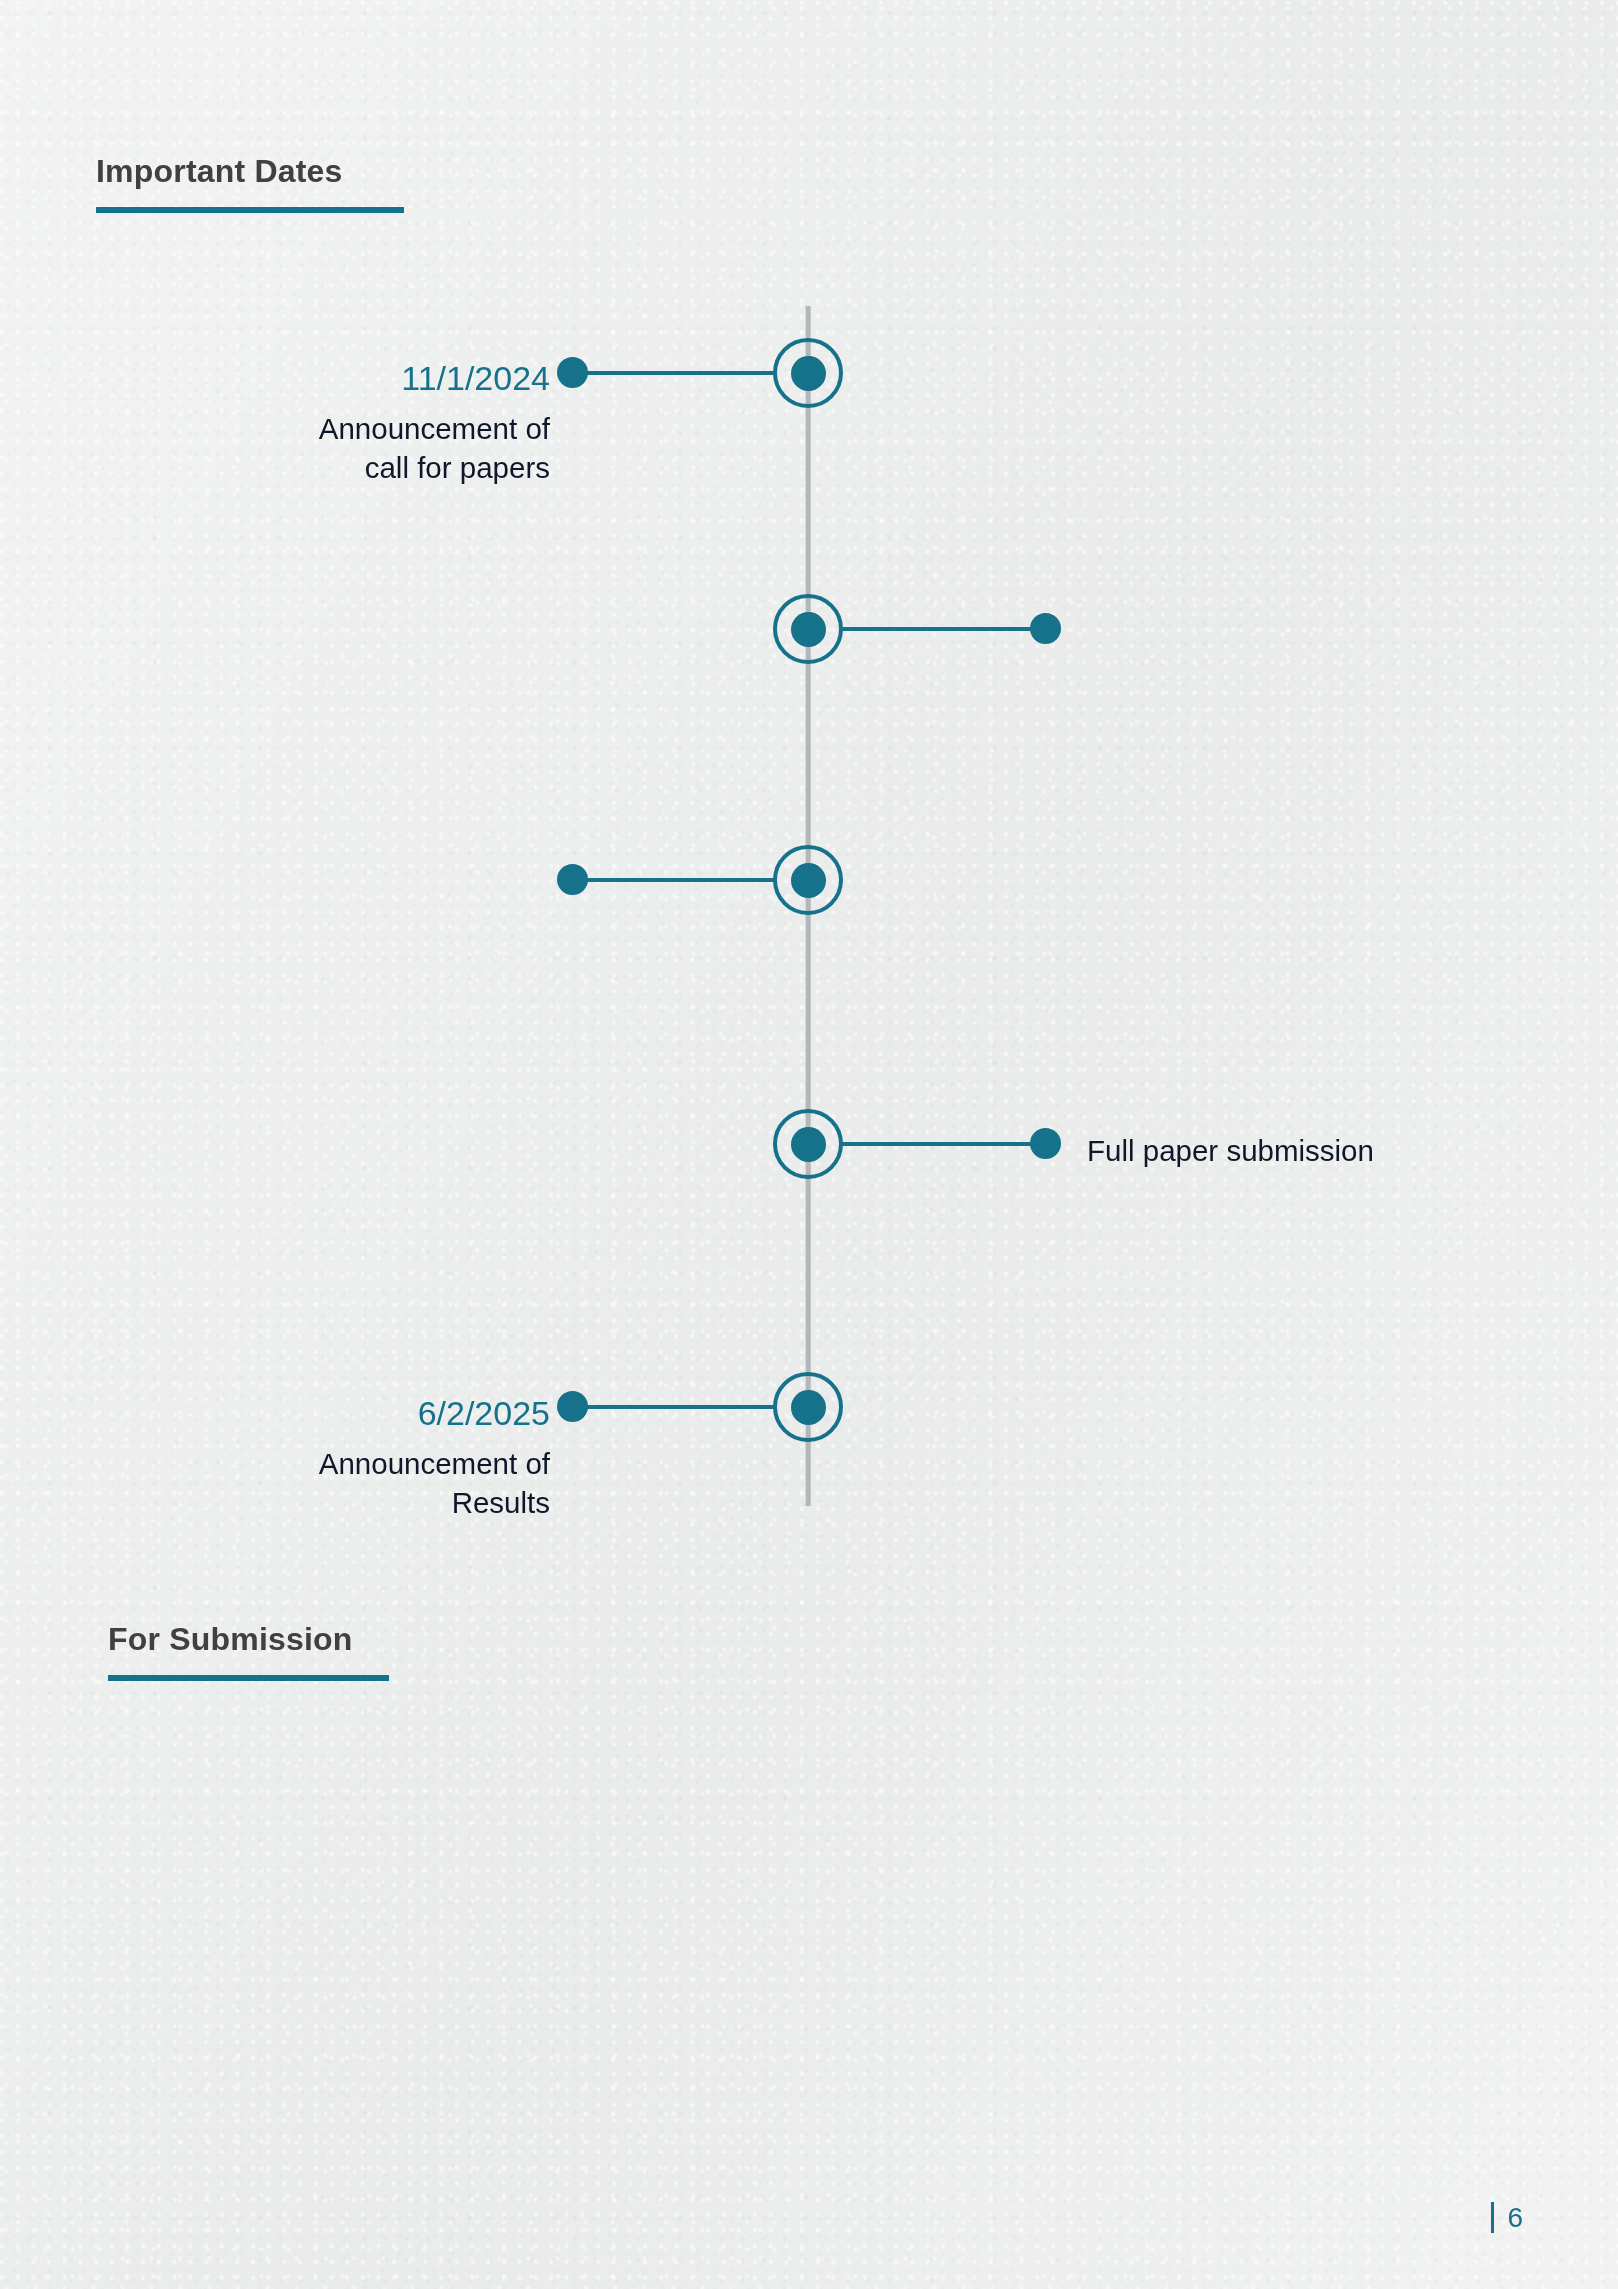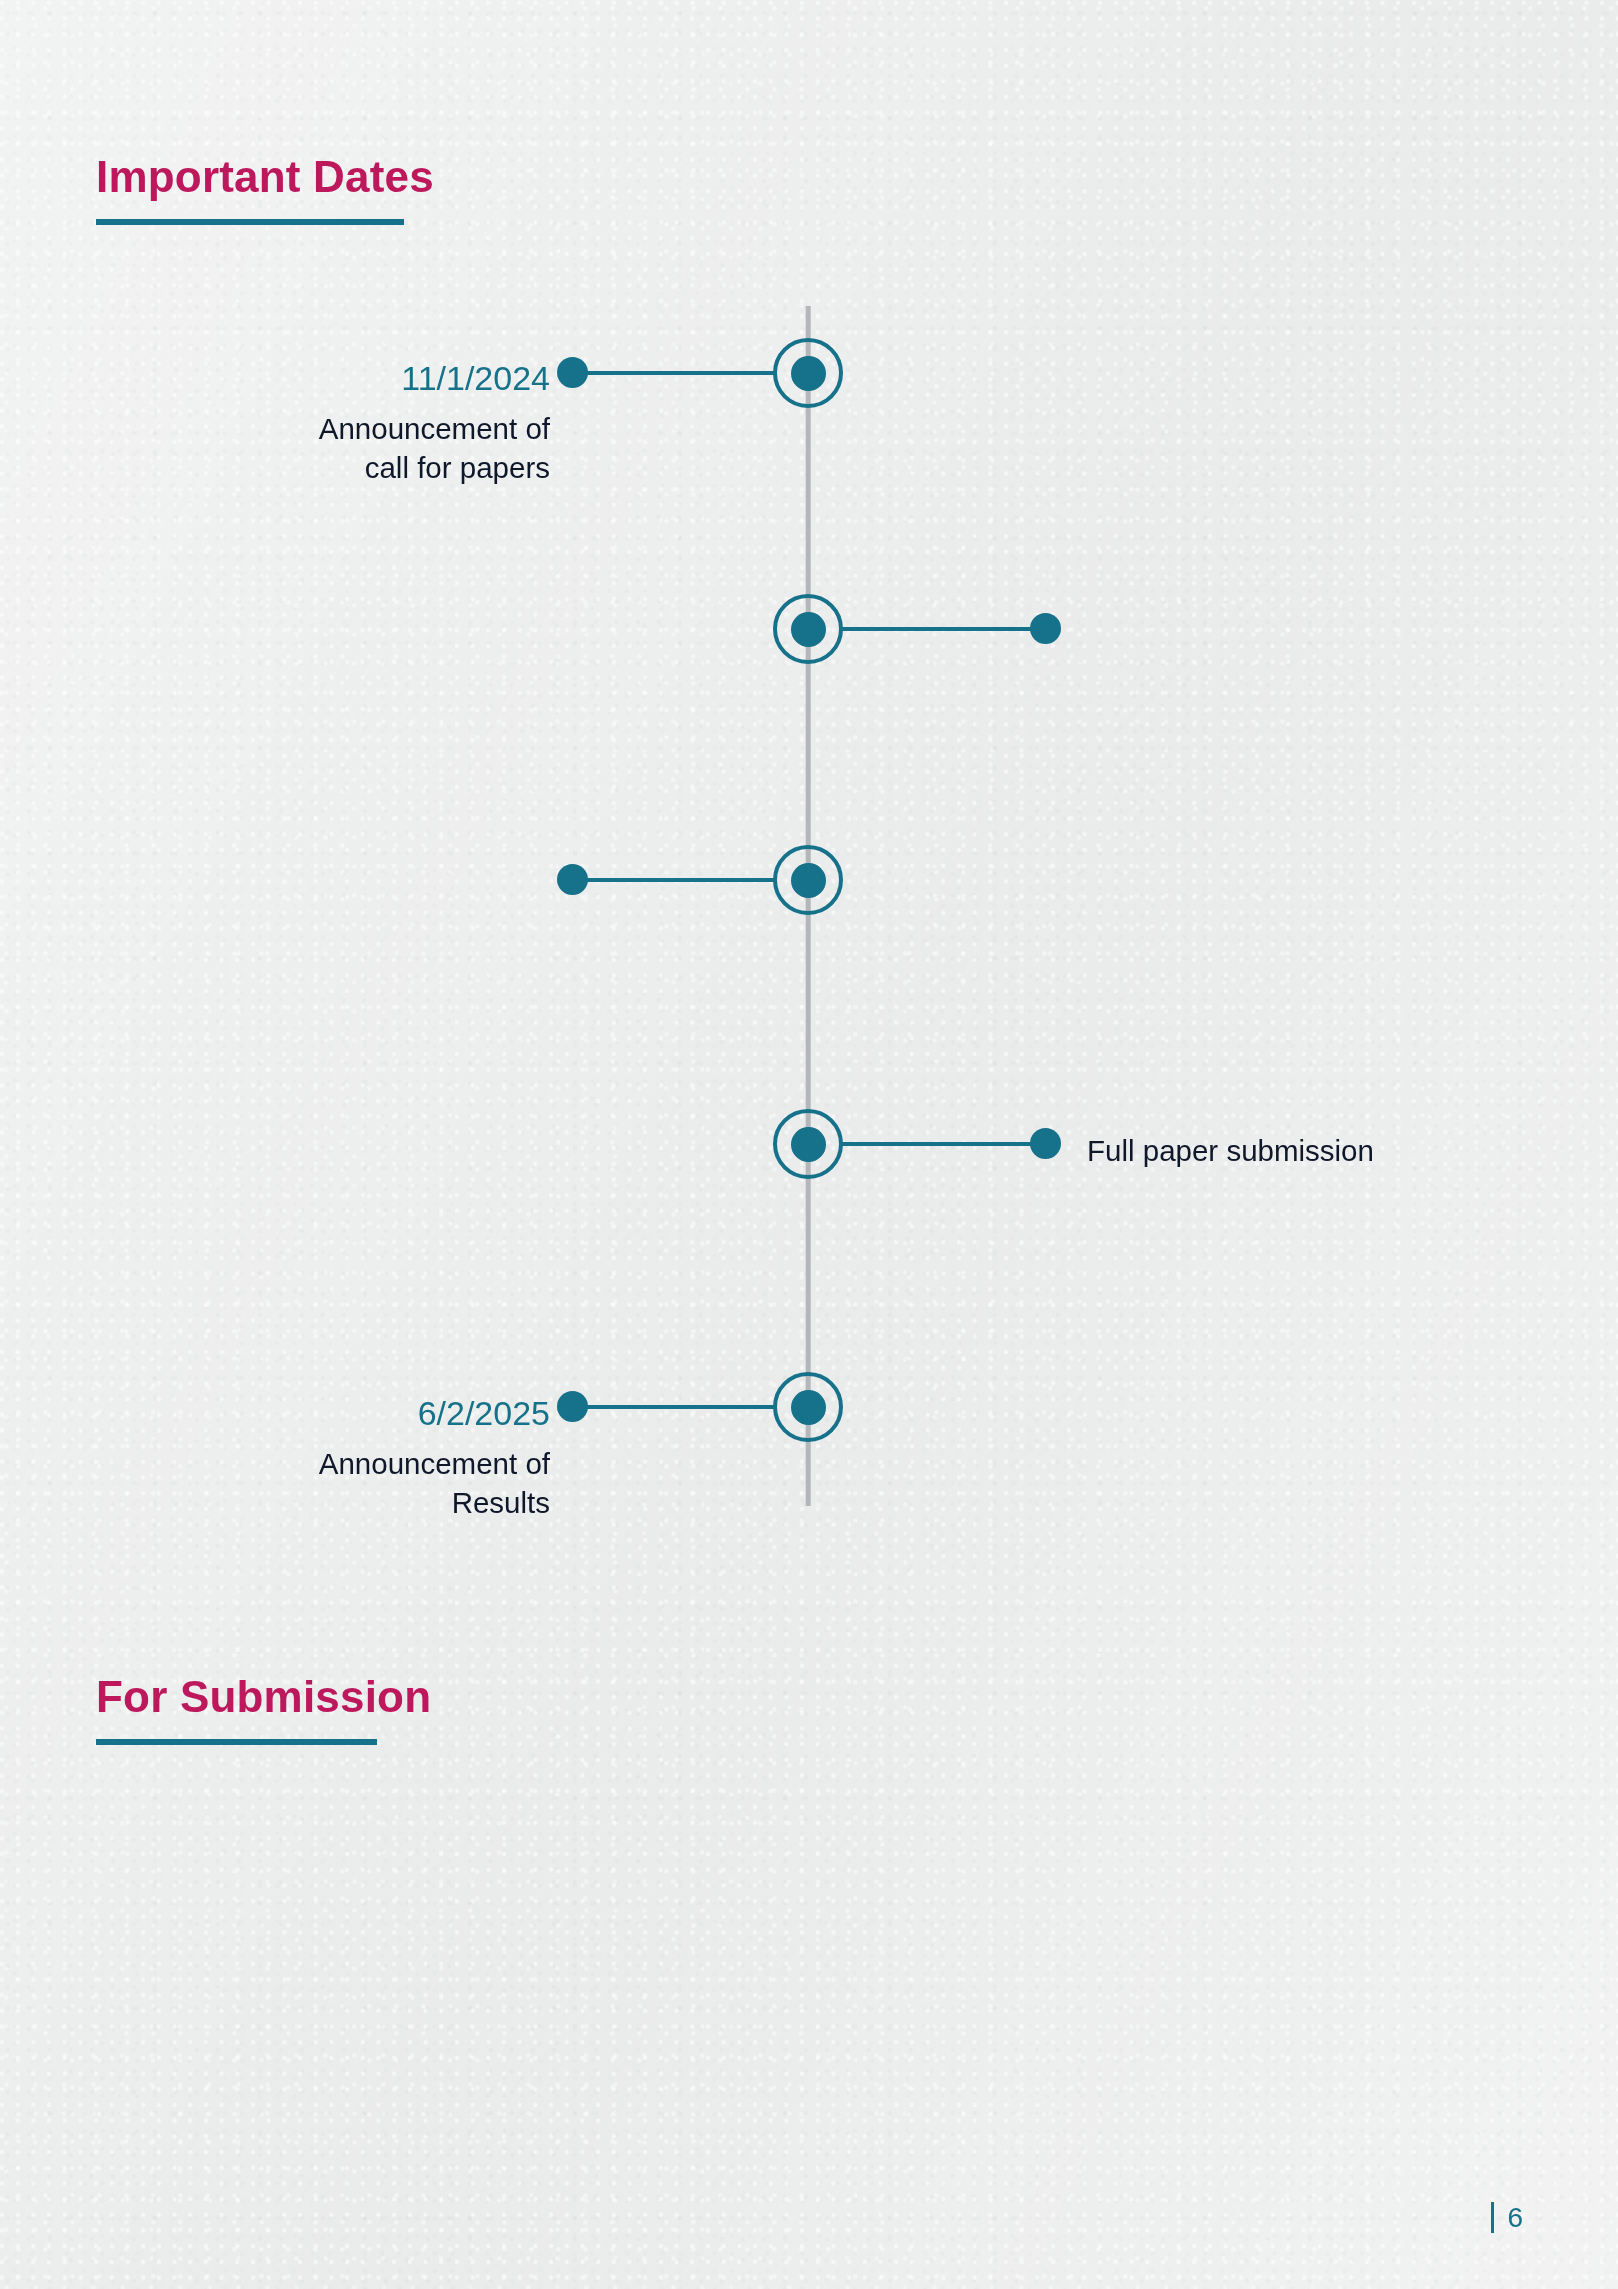--- a/index.html
+++ b/index.html
@@ -35,35 +35,35 @@
     inset: 0;
     z-index: 1;
   }
 
   
   .section-heading {
     position: absolute;
     left: 96px;
   }
   .section-heading .heading-text {
-    font-size: 44px;
+    font-size: 32px;
     font-weight: bold;
-    color: #be185d;
+    color: #404040;
     letter-spacing: 0.2px;
     line-height: 1;
     white-space: nowrap;
   }
   .section-heading .heading-rule {
     margin-top: 20px;
     height: 5.5px;
     background: #16718a;
   }
   #heading-important-dates { top: 155px; }
   #heading-important-dates .heading-rule { width: 308px; }
-  #heading-for-submission { top: 1675px; }
+  #heading-for-submission { top: 1623px; margin-left: 12px; }
   #heading-for-submission .heading-rule { width: 281px; }
 
   
   .timeline {
     position: absolute;
     left: 0;
     top: 0;
     width: 1619px;
     height: 1569px;
   }

